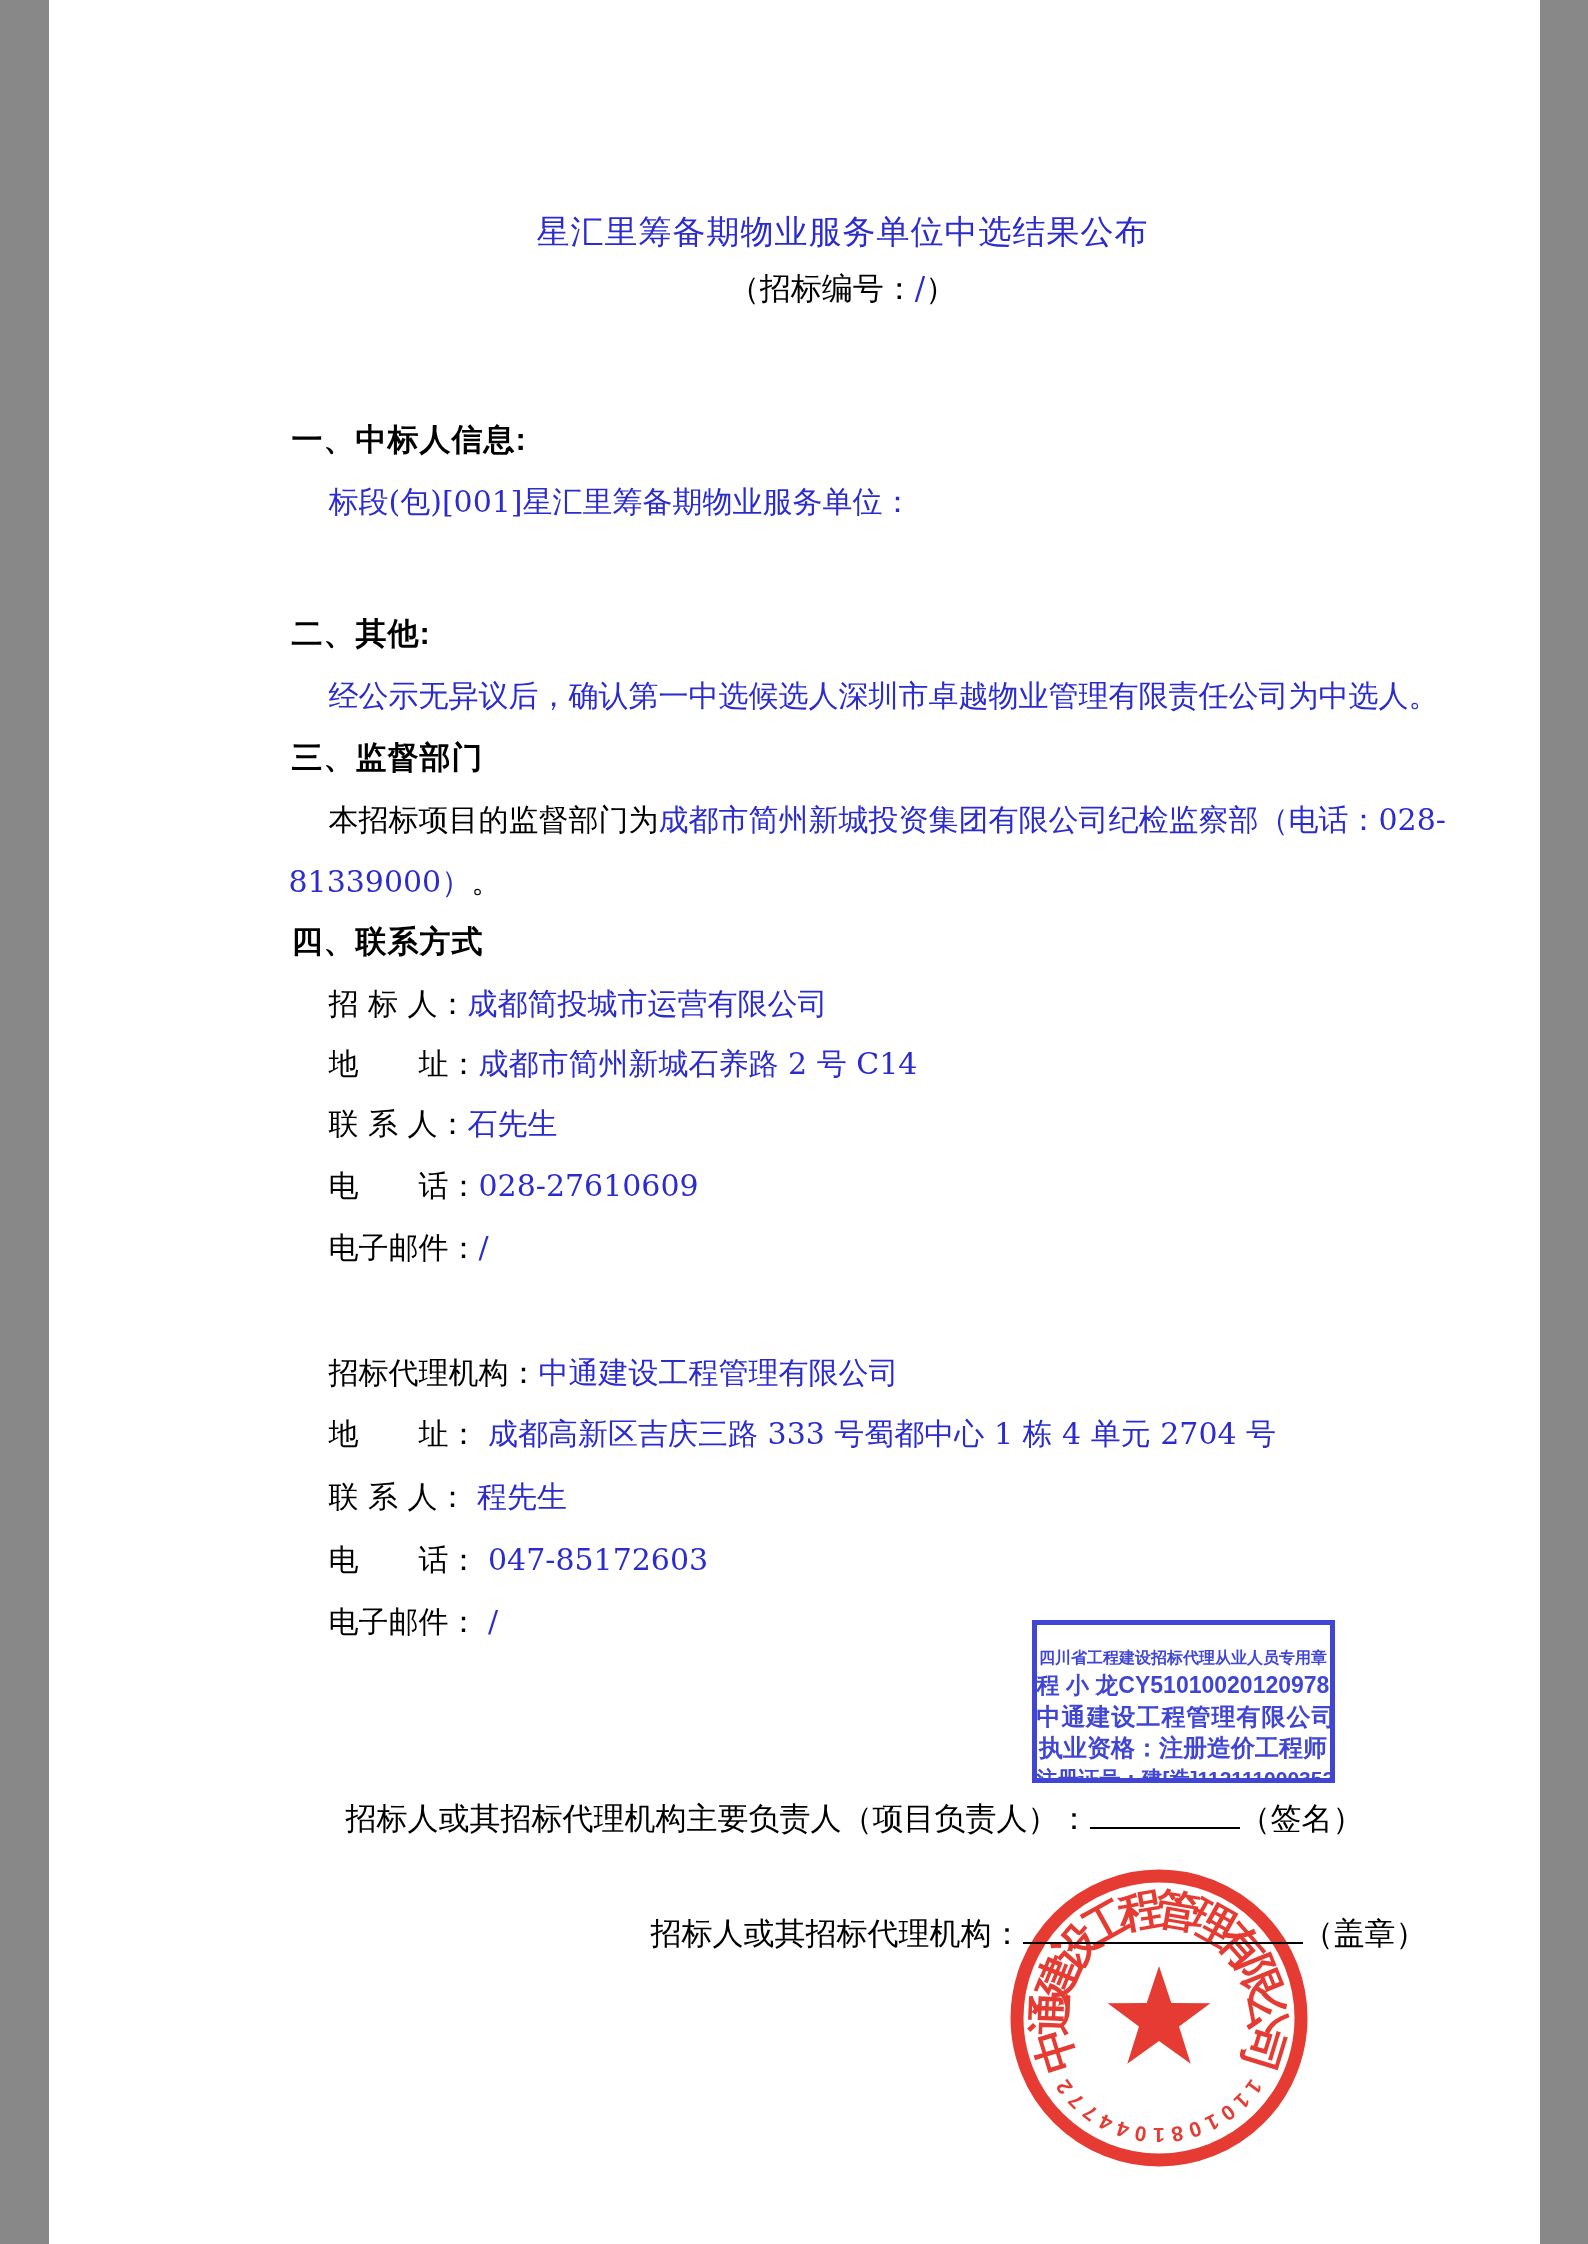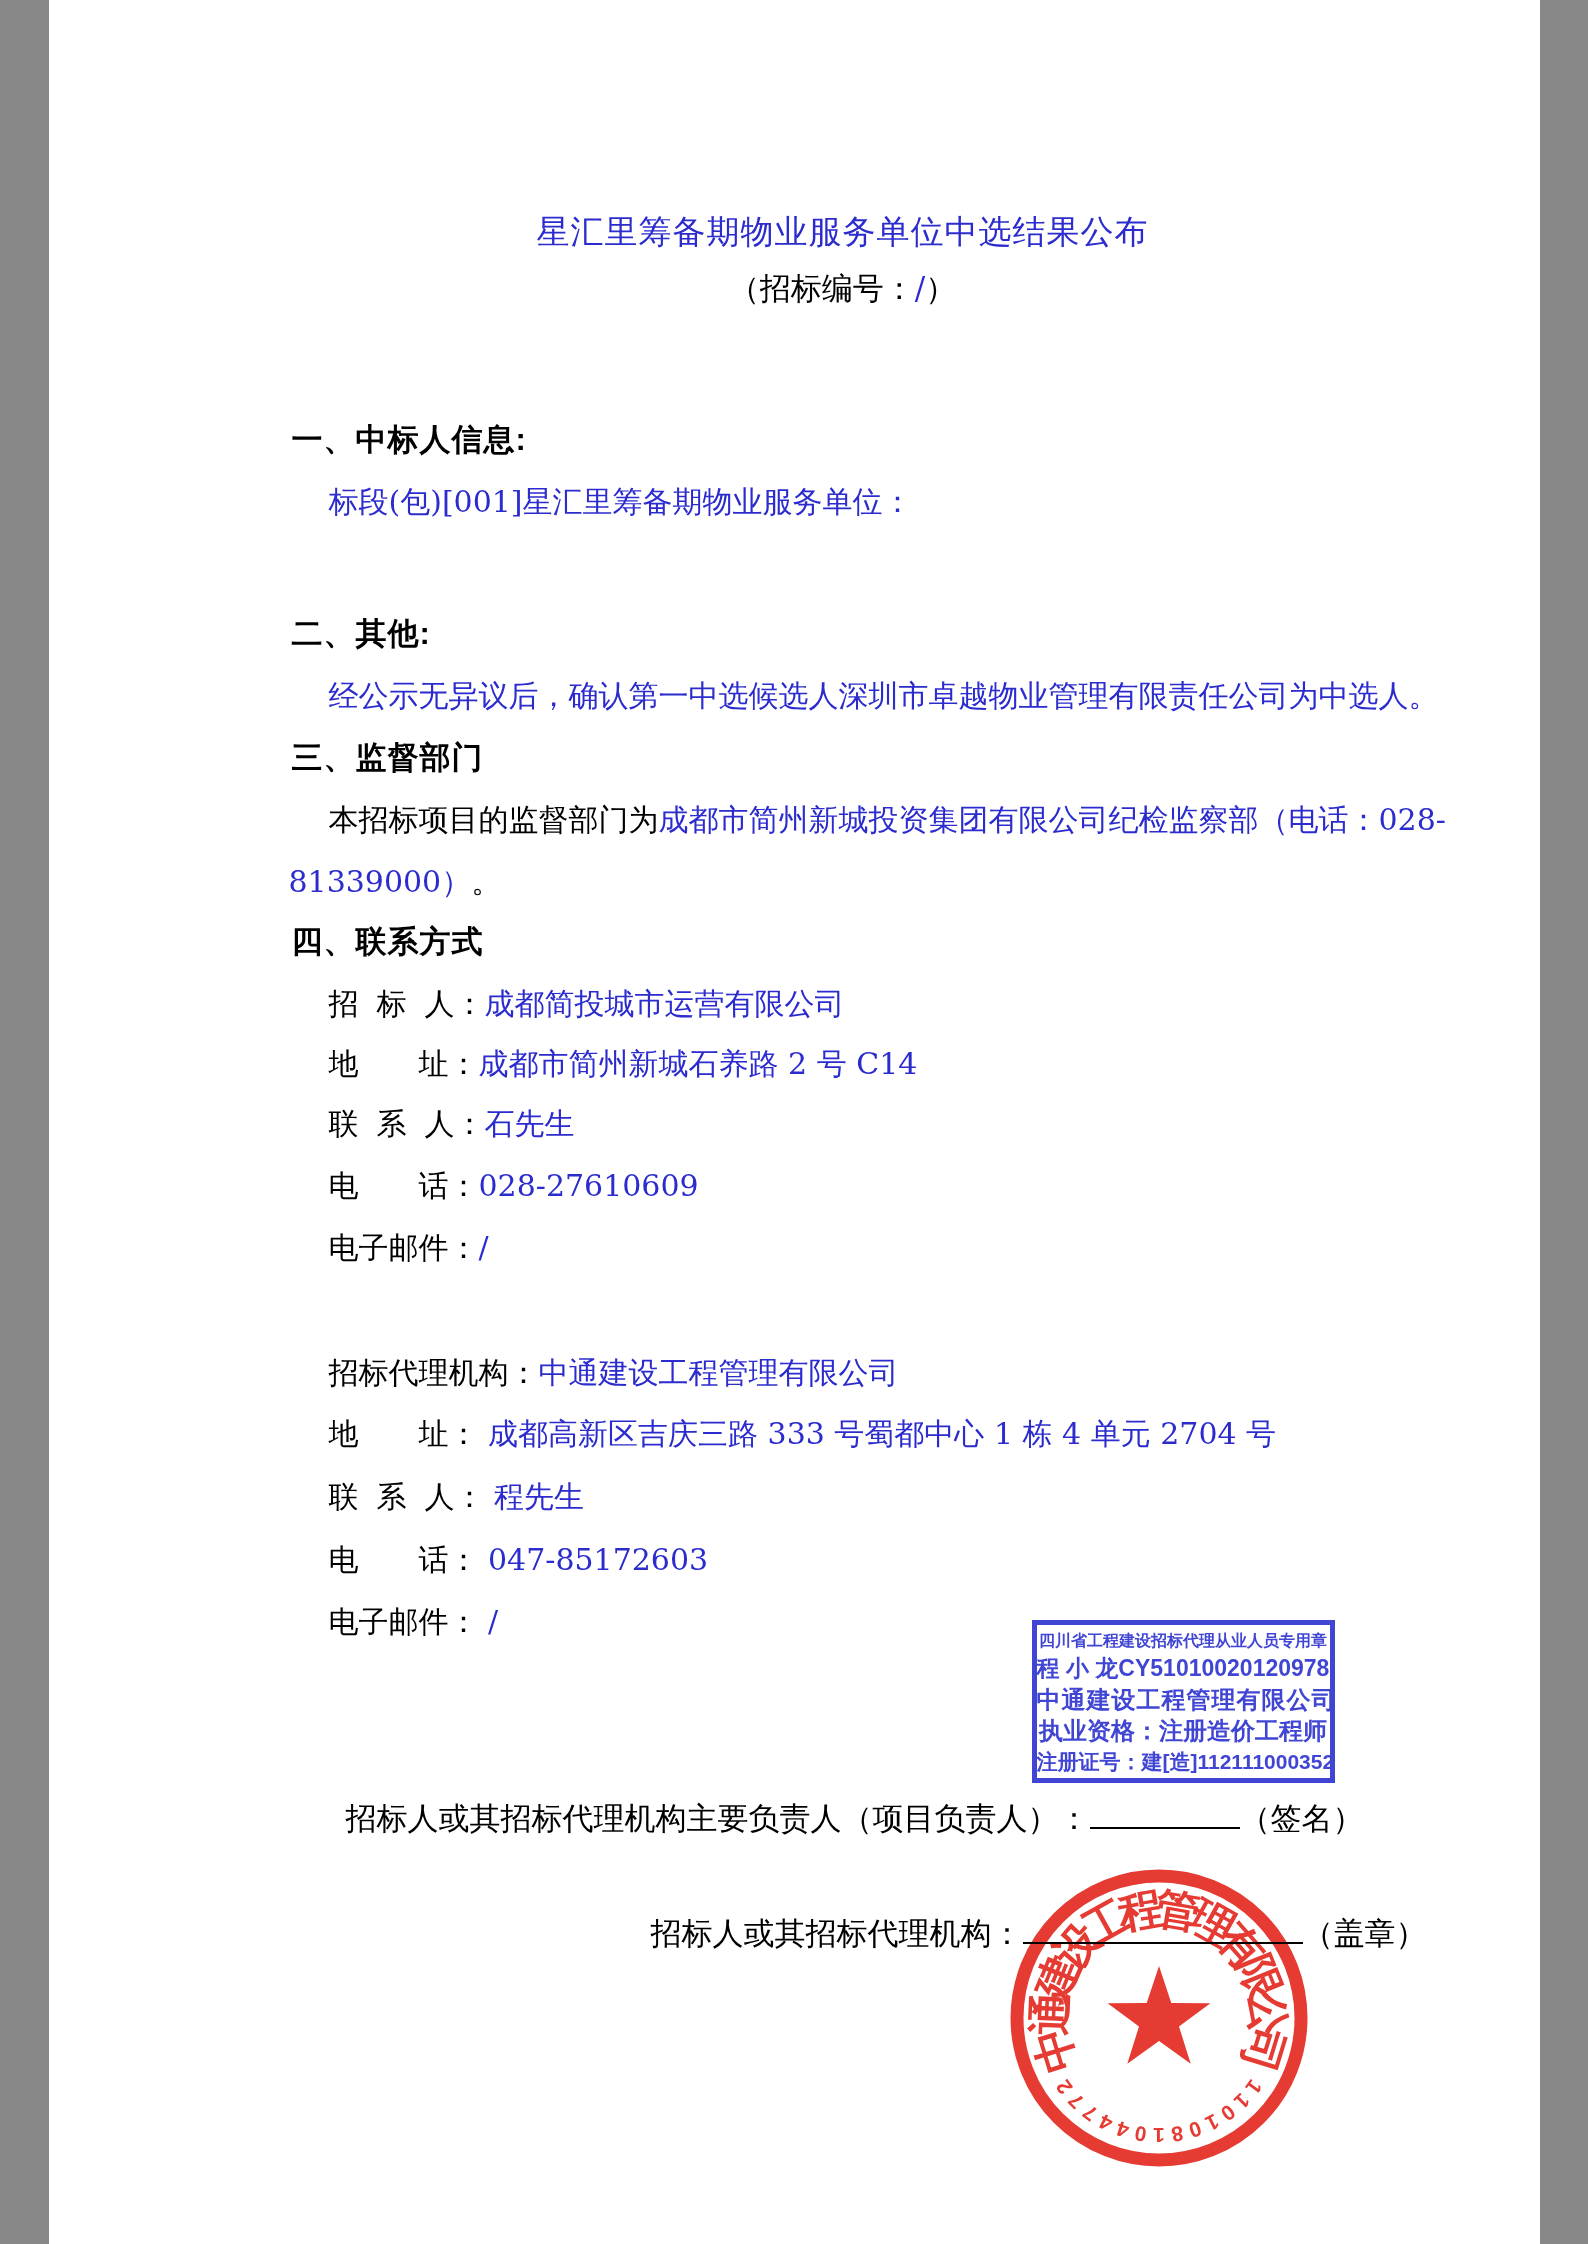--- a/index.html
+++ b/index.html
@@ -16,38 +16,38 @@
   .ctr{text-align:center;}
   .blue{color:var(--text-blue);}
   .blk{color:#000;}
   .hd{font-family:"Liberation Sans","DejaVu Sans",sans-serif;font-weight:bold;font-size:31px;letter-spacing:1px;}
   .ind1{padding-left:243px;}
   .ind2{padding-left:280px;}
   .ind3{padding-left:327px;}
   .ind0{padding-left:240px;}
   .title{font-size:33px;color:var(--text-blue);letter-spacing:1px;}
   .subtitle{font-size:31px;}
-  .clabel{color:#000;font-family:Liberation Mono, monospace;}
+  .clabel{color:#000;}
   .cvalue{color:var(--text-blue);}
   .sig{font-size:31px;}
   .u{display:inline-block;border-bottom:2px solid #000;height:30px;vertical-align:baseline;}
   .u150{width:150px;}
   .u280{width:280px;}
   
   #blue-stamp{
     position:absolute;left:983px;top:1620px;width:293px;height:153px;
     border:5px solid var(--stamp-blue);
     background:transparent;
     opacity:.92;mix-blend-mode:multiply;
     font-family:"Liberation Sans","DejaVu Sans",sans-serif;
     color:var(--stamp-blue);font-weight:bold;text-align:center;
     overflow:hidden;
   }
   .bs-l{white-space:nowrap;color:var(--stamp-blue);}
-  .bs-l1{font-size:16px;line-height:25px;padding-top:3px;letter-spacing:0px;}
+  .bs-l1{font-size:16px;line-height:25px;padding-top:20px;letter-spacing:0px;}
   .bs-l2{font-size:23px;line-height:31px;}
   .bs-l3{font-size:24px;line-height:31px;letter-spacing:1px;}
   .bs-l4{font-size:24px;line-height:31px;}
   .bs-l5{font-size:21px;line-height:31px;}
   
   #red-stamp{
     position:absolute;left:950px;top:1858px;width:320px;height:320px;
     opacity:.9;mix-blend-mode:multiply;
   }
 </style>

